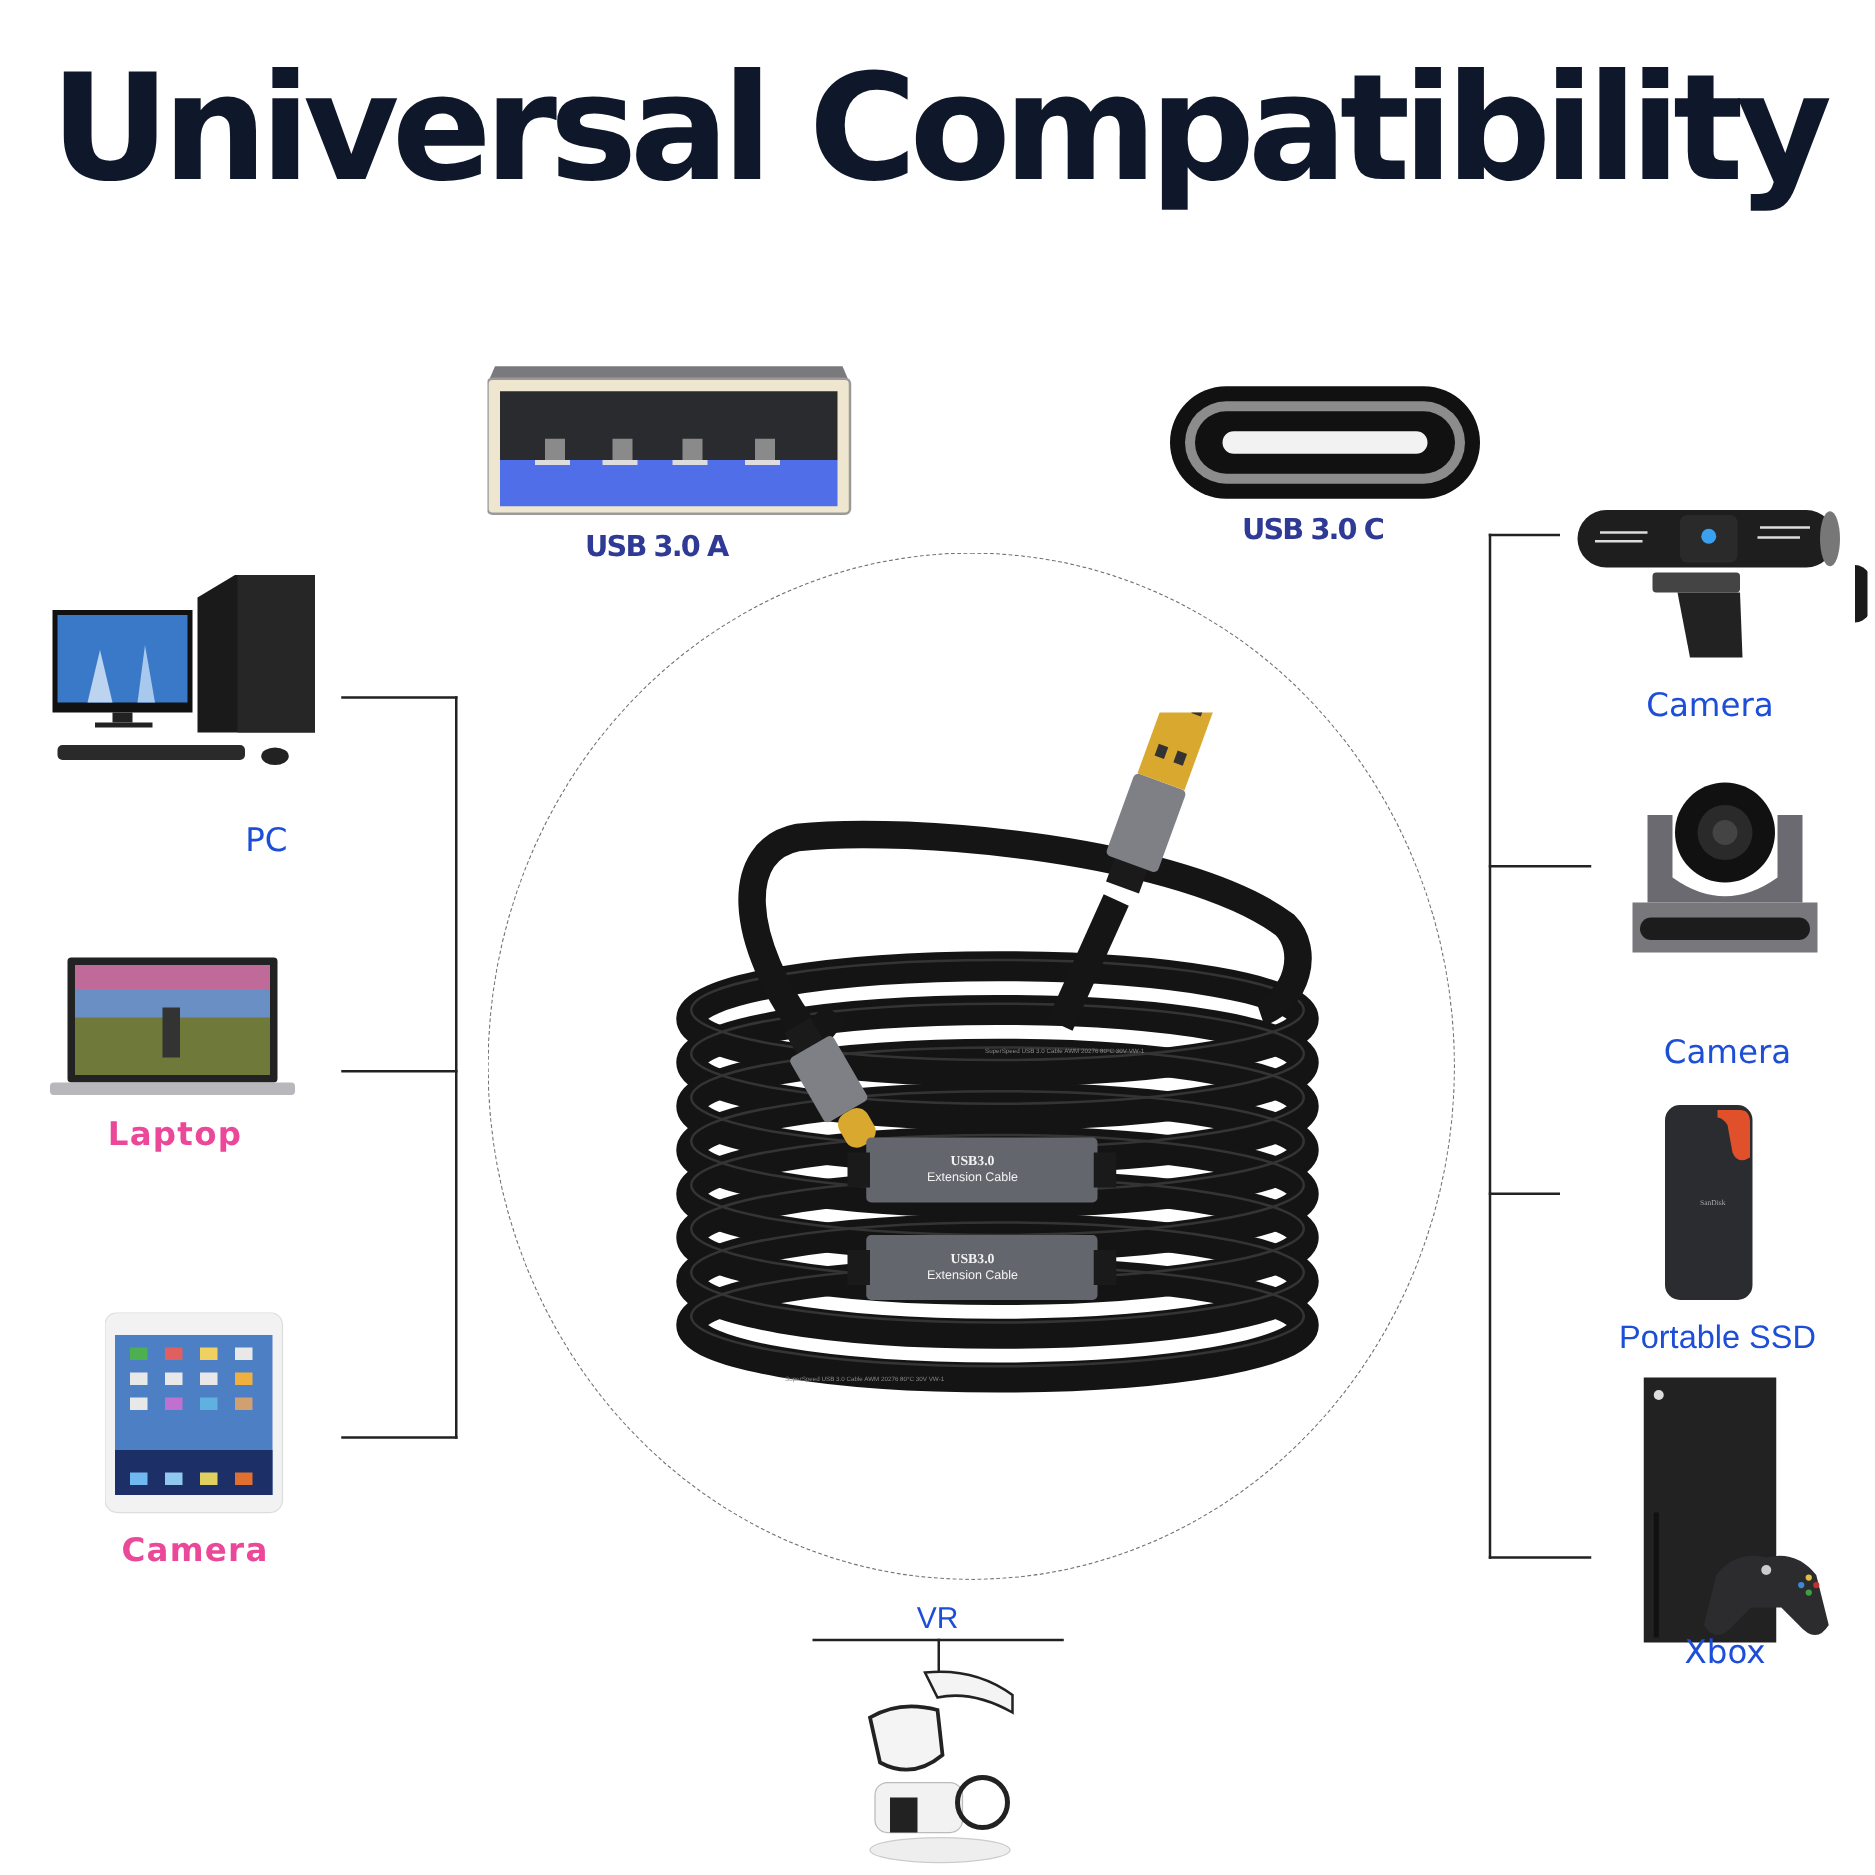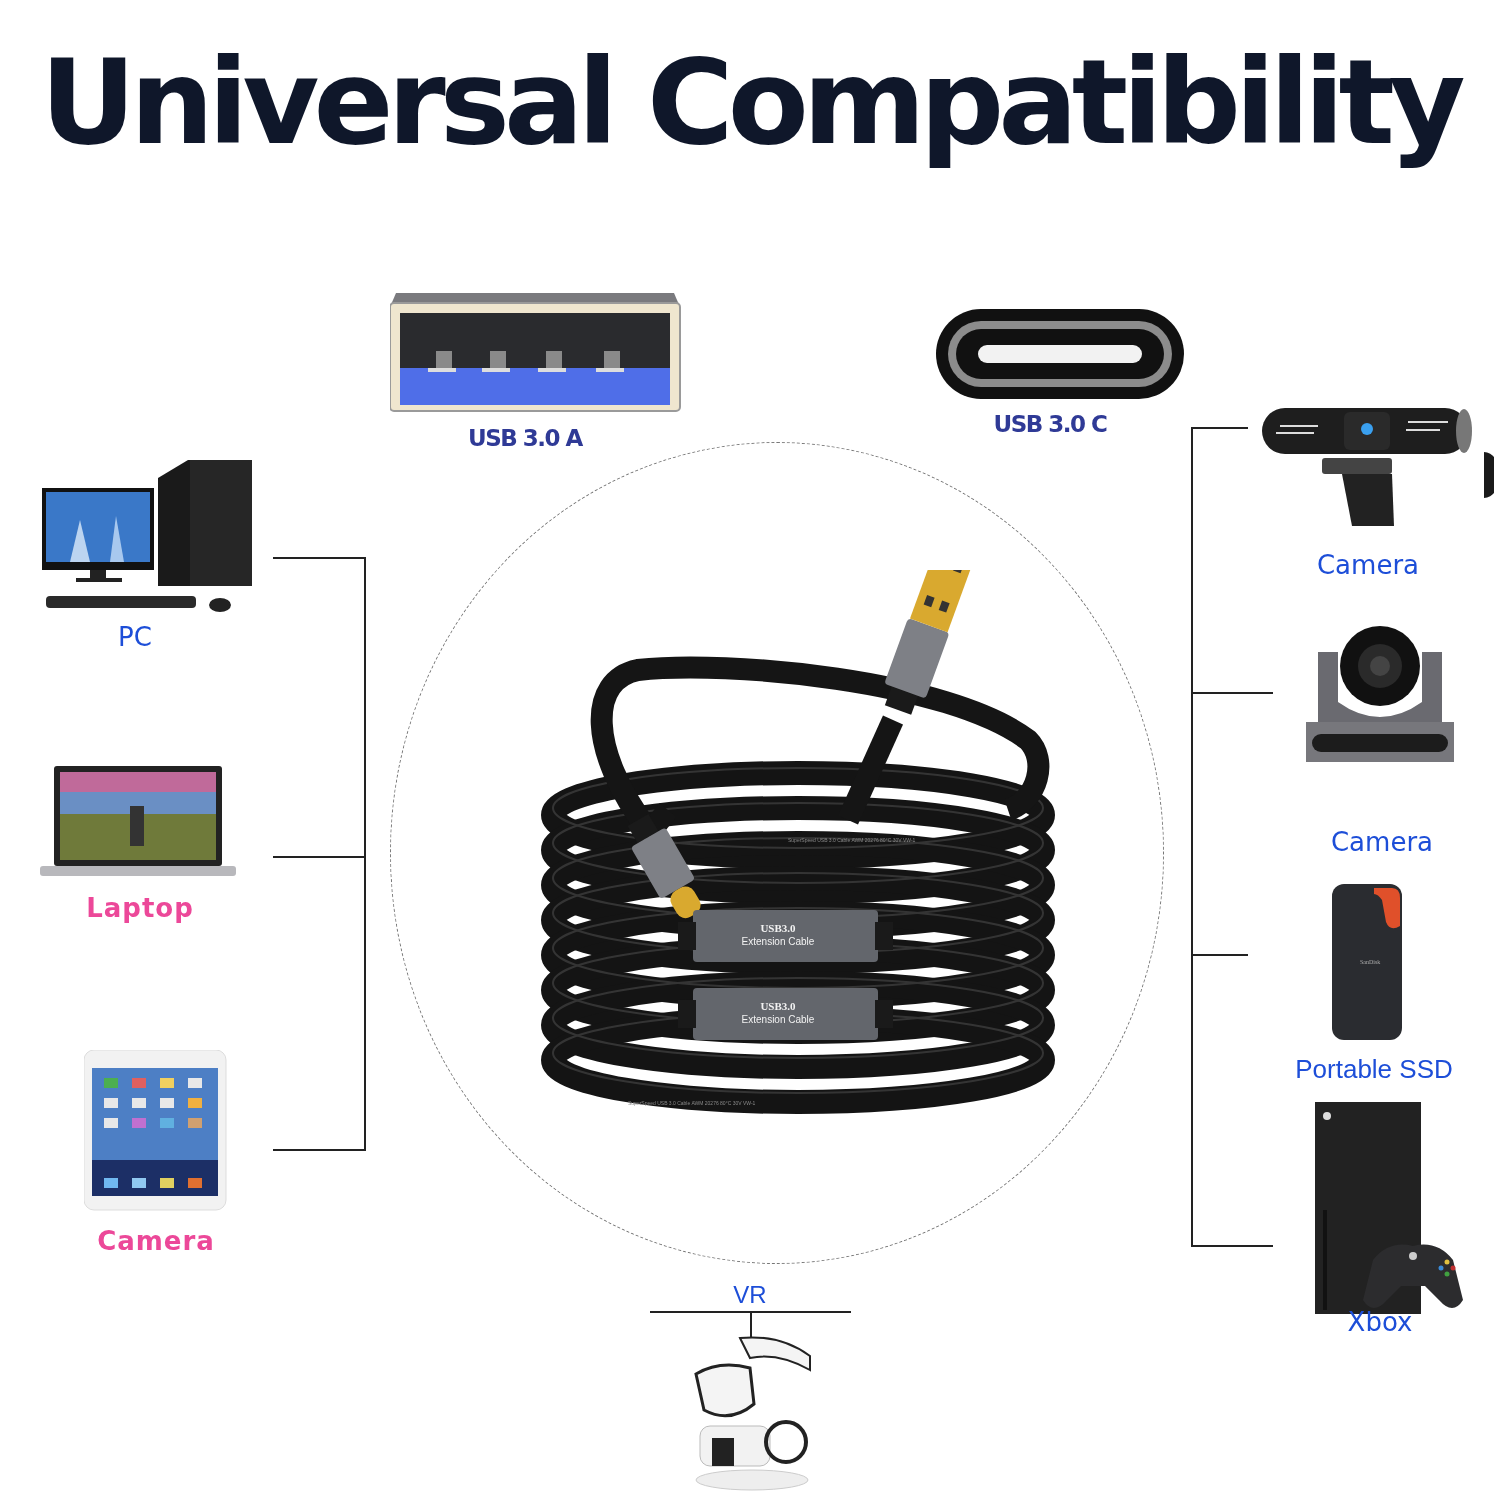--- a/index.html
+++ b/index.html
@@ -127,21 +127,21 @@
     <polygon points="30,104 40,62 50,104" fill="#bcd4f0"></polygon>
     <polygon points="70,104 76,58 84,104" fill="#a8c8ee"></polygon>
     <rect x="50" y="112" width="16" height="8" fill="#222"></rect>
     <rect x="36" y="120" width="46" height="4" fill="#222"></rect>
     <polygon points="118,20 148,2 212,2 212,128 118,128" fill="#1a1a1a"></polygon>
     <rect x="150" y="2" width="62" height="126" fill="#262626"></rect>
     <rect x="6" y="138" width="150" height="12" rx="4" fill="#2a2a2a"></rect>
     <ellipse cx="180" cy="147" rx="11" ry="7" fill="#222"></ellipse>
   </svg>
 </div>
-<div class="abs device-label" style="left:40px; top:622px; width:190px;">PC</div>
+<div class="abs device-label" style="left:40px; top:658px; width:190px;text-align:right;">PC</div>
 
 <div class="abs" style="left:40px; top:764px; width:196px; height:116px;">
   <svg width="196" height="116" viewBox="0 0 196 116">
     <rect x="14" y="2" width="168" height="100" rx="3" fill="#222"></rect>
     <rect x="20" y="8" width="156" height="88" fill="#6a8fc4"></rect>
     <rect x="20" y="50" width="156" height="46" fill="#6f7a3a"></rect>
     <rect x="20" y="8" width="156" height="20" fill="#c06a9a"></rect>
     <rect x="90" y="42" width="14" height="40" fill="#333"></rect>
     <rect x="0" y="102" width="196" height="10" rx="3" fill="#b8b8bc"></rect>
   </svg>

